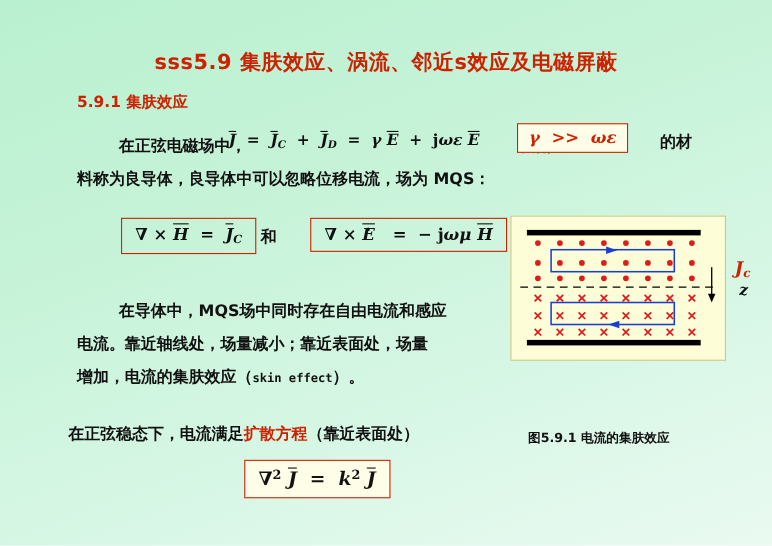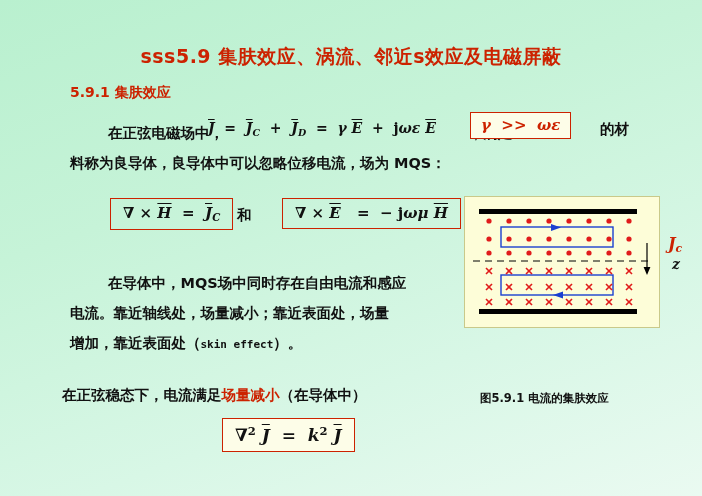--- a/index.html
+++ b/index.html
@@ -229,25 +229,25 @@
 
   <div class="math eqbox eq2">
     <span class="op">∇</span>&nbsp;<span class="op">×</span>&nbsp;<span style="text-decoration:overline;">E</span><span style="position:relative;top:-6px;left:-9px;font-size:9px;">•</span>
     <span class="op">&nbsp;=&nbsp;</span>
     <span class="op">−</span>&nbsp;<span class="op">j</span>ωμ&nbsp;<span style="text-decoration:overline;">H</span>
   </div>
 
   <div class="para p2">
     <span class="indent"></span><span>在导体中，MQS场中同时存在自由电流和感应</span><br>
     <span>电流。靠近轴线处，场量减小；靠近表面处，场量</span><br>
-    <span>增加，靠近表面处（</span><span class="mono">skin effect</span><span>）。</span>
+    <span>增加，电流的集肤效应（</span><span class="mono">skin effect</span><span>）。</span>
   </div>
 
   <div class="para p3">
-    <span>在正弦稳态下，电流满足</span><span class="red-text">场量减小</span><span>（在导体中）</span>
+    <span>在正弦稳态下，电流满足</span><span class="red-text">扩散方程</span><span>（靠近表面处）</span>
   </div>
 
   <div class="math eqbox eq3">
     <span class="op">∇</span><span class="sup" style="font-style:normal;">2</span>&nbsp;<span style="text-decoration:overline;">J</span>
     <span class="op">&nbsp;=&nbsp;</span>
     <span>k</span><span class="sup" style="font-style:normal;">2</span>&nbsp;<span style="text-decoration:overline;">J</span>
   </div>
 
   <div class="figure">
     <svg width="194" height="130" viewBox="0 0 194 130">

